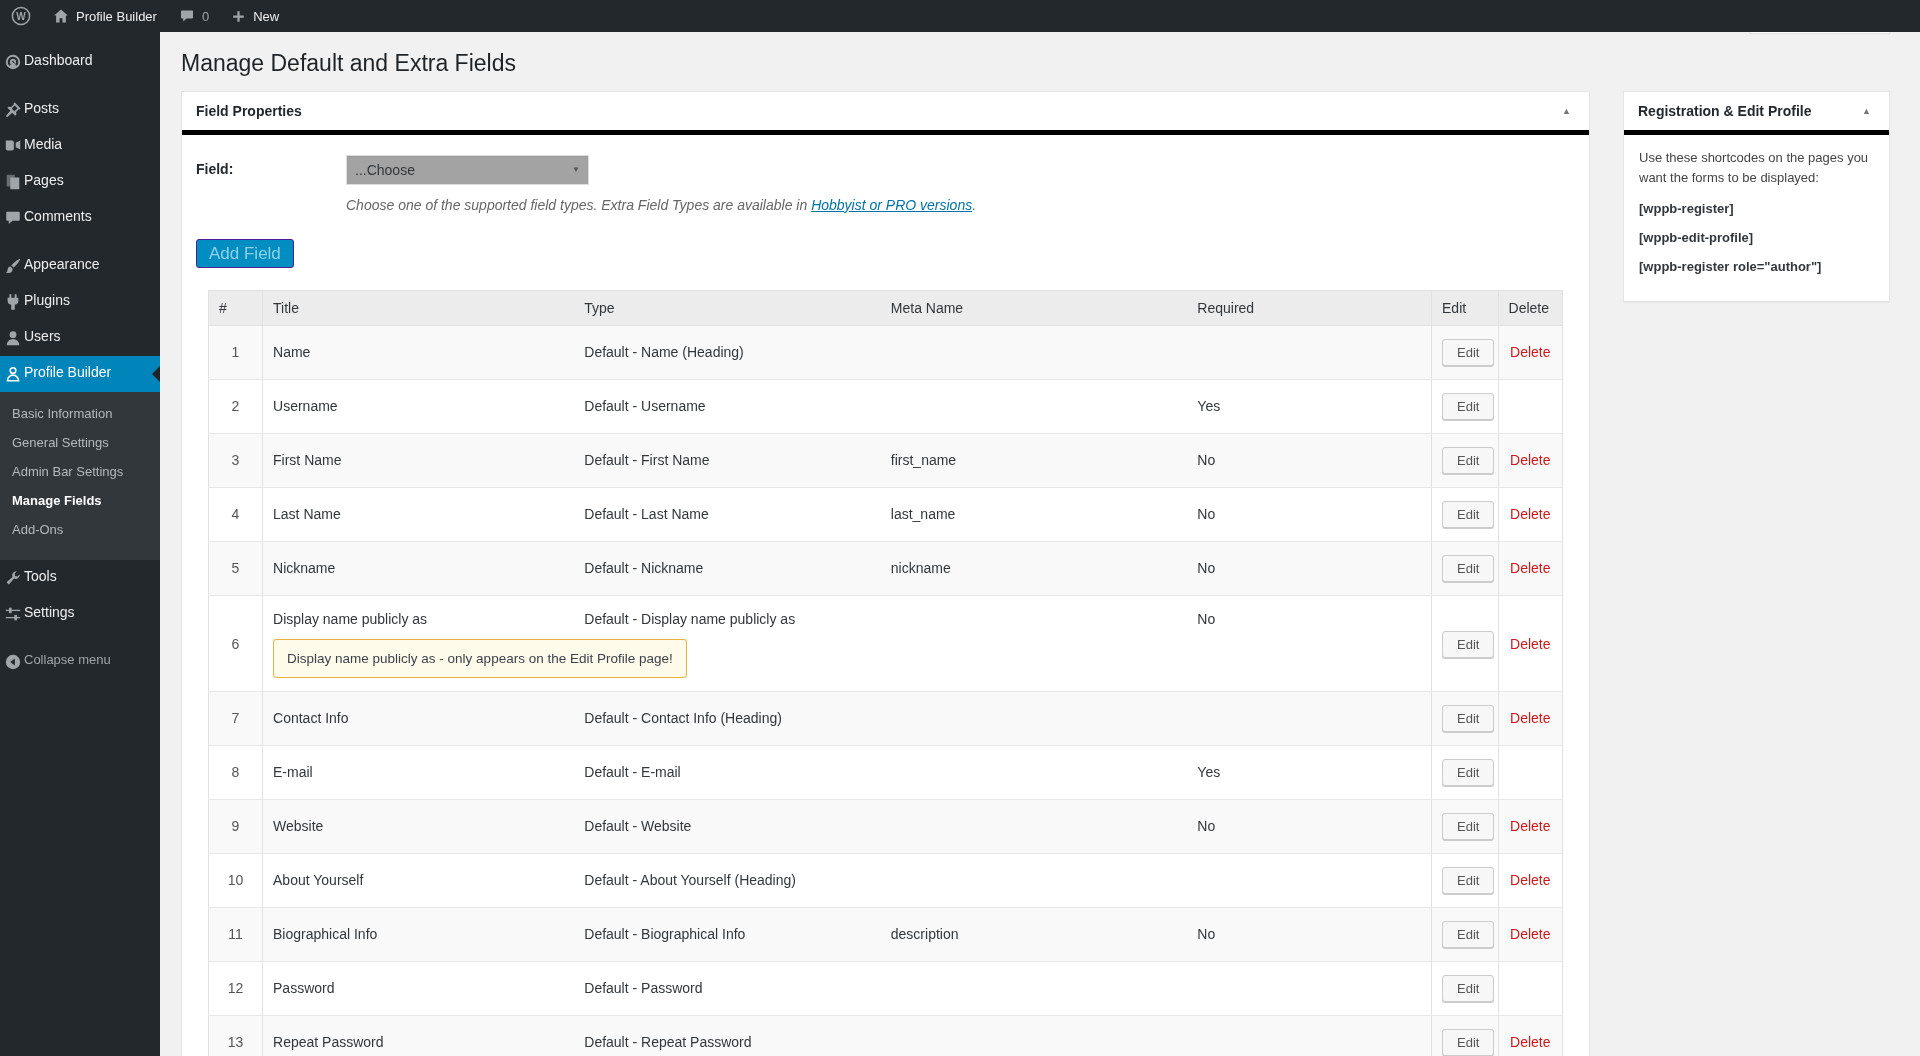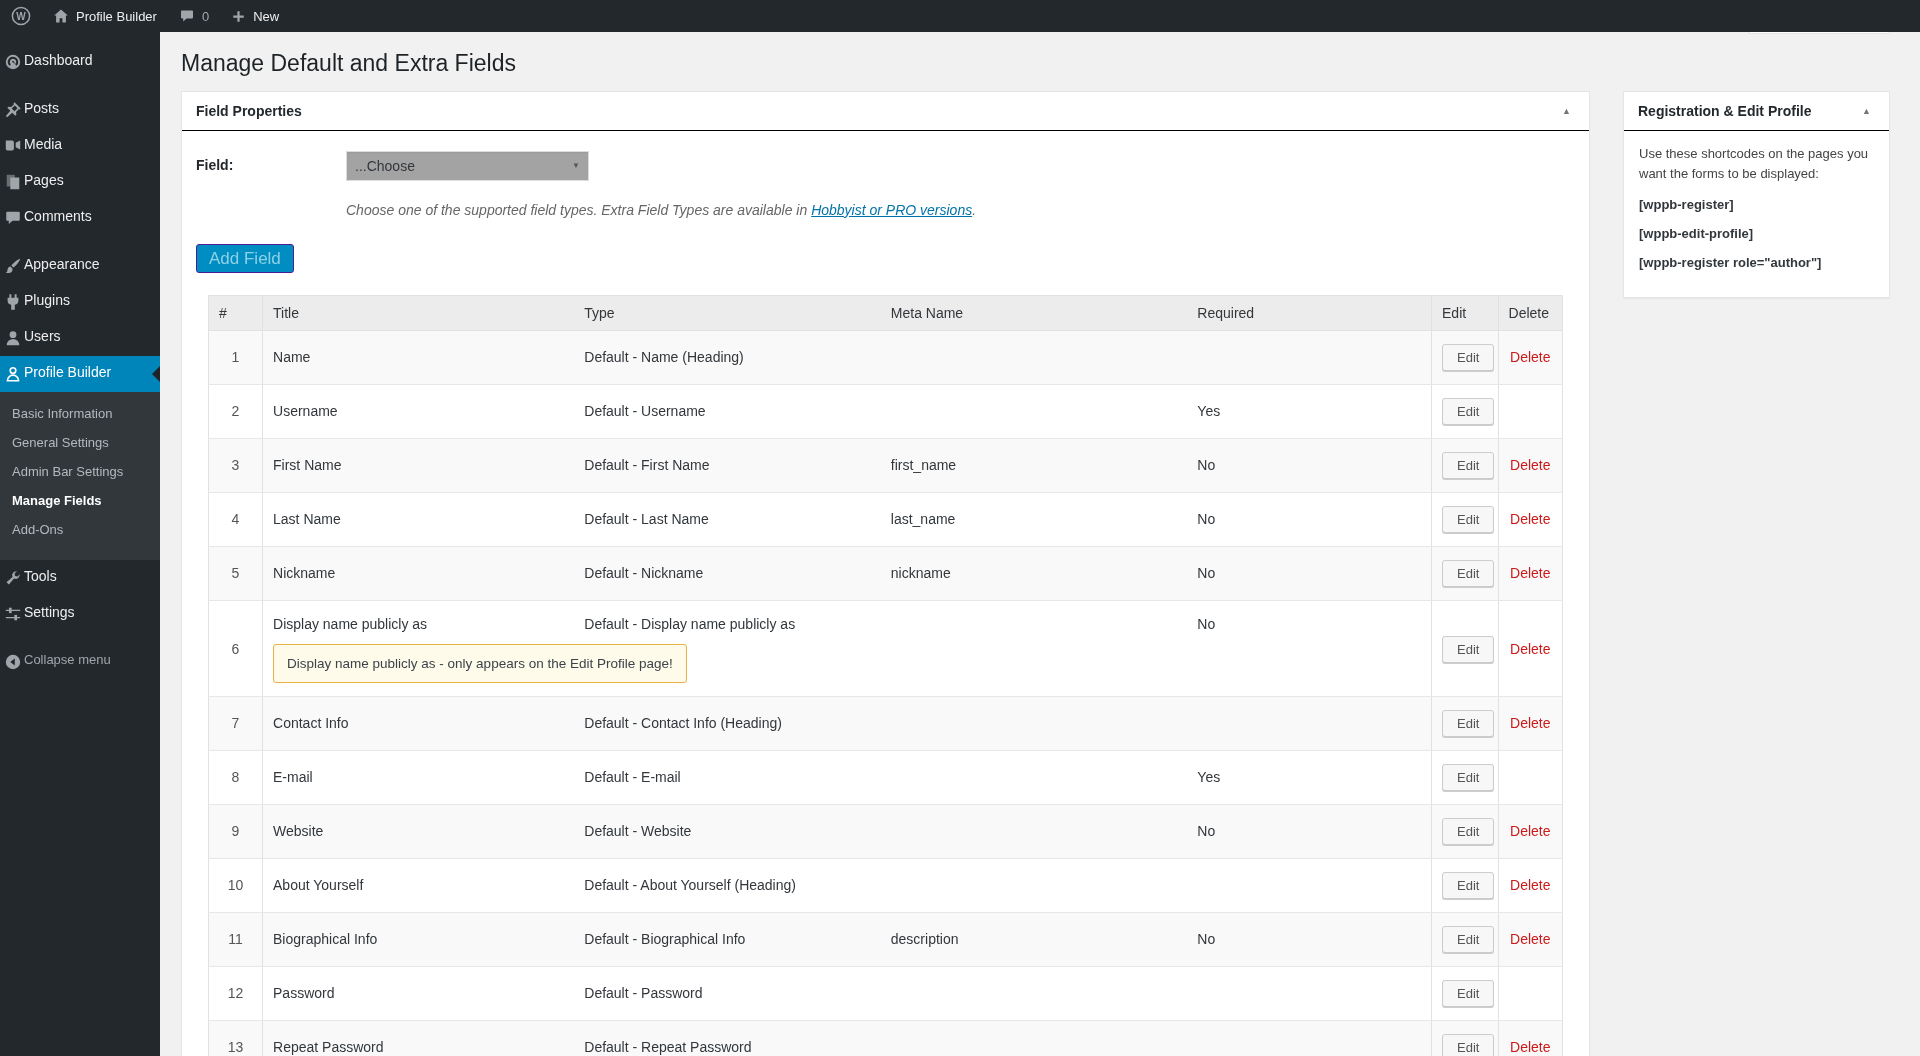--- a/index.html
+++ b/index.html
@@ -30,32 +30,32 @@
   .content{position:absolute;top:32px;left:160px;right:0;bottom:0;padding:0 30px 16px 21px;box-sizing:border-box;}
   .screen-options{position:absolute;top:0;right:30px;background:#fff;border:1px solid #e5e5e5;border-top:none;padding:9px 16px;color:#72777c;font-size:13px;display:flex;align-items:center;gap:8px;cursor:pointer;}
   .screen-options .caret{font-size:9px;color:#72777c;}
   h1.page-title{margin:0;padding:17px 0 12px;font-size:23px;font-weight:400;color:#1d2327;line-height:1.3;}
 
   .cols{display:flex;align-items:flex-start;gap:33px;}
   .main-col{flex:1;min-width:0;}
   .side-col{width:267px;flex:none;}
 
   .postbox{background:#fff;border:1px solid #e5e5e5;box-shadow:0 1px 1px rgba(0,0,0,.04);}
-  .postbox-header{display:flex;align-items:center;justify-content:space-between;padding:0 14px;height:38px;border-bottom:1px solid #000000;text-align:center;}
+  .postbox-header{display:flex;align-items:center;justify-content:space-between;padding:0 14px;height:38px;border-bottom:5px solid #000000;text-align:center;}
   .postbox-title{font-size:14px;font-weight:bold;color:#23282d;}
   .toggle{font-size:9px;color:#72777c;cursor:pointer;padding:4px;}
 
   
   .fp-body{padding:6px 14px 16px;}
   .form-row{display:flex;margin-top:14px;}
   .form-label{width:150px;flex:none;padding-top:6px;font-size:14px;font-weight:bold;color:#23282d;}
   .select-wrap{position:relative;display:inline-block;}
   .select-wrap select{-webkit-appearance:none;appearance:none;width:243px;height:30px;border:1px solid #ddd;border-radius:0;background:#a3a3a3;font-size:14px;color:#32373c;padding:0 24px 0 8px;font-family:"Liberation Sans",sans-serif;box-shadow:inset 0 1px 2px rgba(0,0,0,.06);}
   .select-wrap::after{content:"▼";position:absolute;right:9px;top:10px;font-size:8px;color:#555;pointer-events:none;}
-  .helper{margin-top:21px;font-size:14px;font-style:italic;color:#666;}
+  .helper{margin-top:12px;font-size:14px;font-style:italic;color:#666;}
   .helper a{color:#0073aa;}
   .btn-primary{display:inline-block;margin-top:26px;height:29px;line-height:27px;padding:0 12px;background:#008ec2;border:1px solid #4c1d95;border-radius:3px;color:#8ed1e7;font-size:17px;cursor:pointer;}
 
   
   table.fields{width:calc(100% - 24px);margin:22px 12px 14px;border-collapse:collapse;table-layout:fixed;background:#fff;font-size:14px;color:#32373c;border:1px solid #e1e1e1;}
   table.fields th{background:#ececec;font-weight:400;text-align:left;padding:9px 10px;border-bottom:1px solid #e1e1e1;color:#32373c;}
   table.fields td{padding:13px 10px;border-bottom:1px solid #e7e7e7;vertical-align:middle;}
   tbody tr:nth-child(odd){background:#f9f9f9;}
   .c-num{width:52px;text-align:center;border-right:1px solid #e1e1e1;color:#555;}
   .c-title{width:300px;padding-left:14px;}

